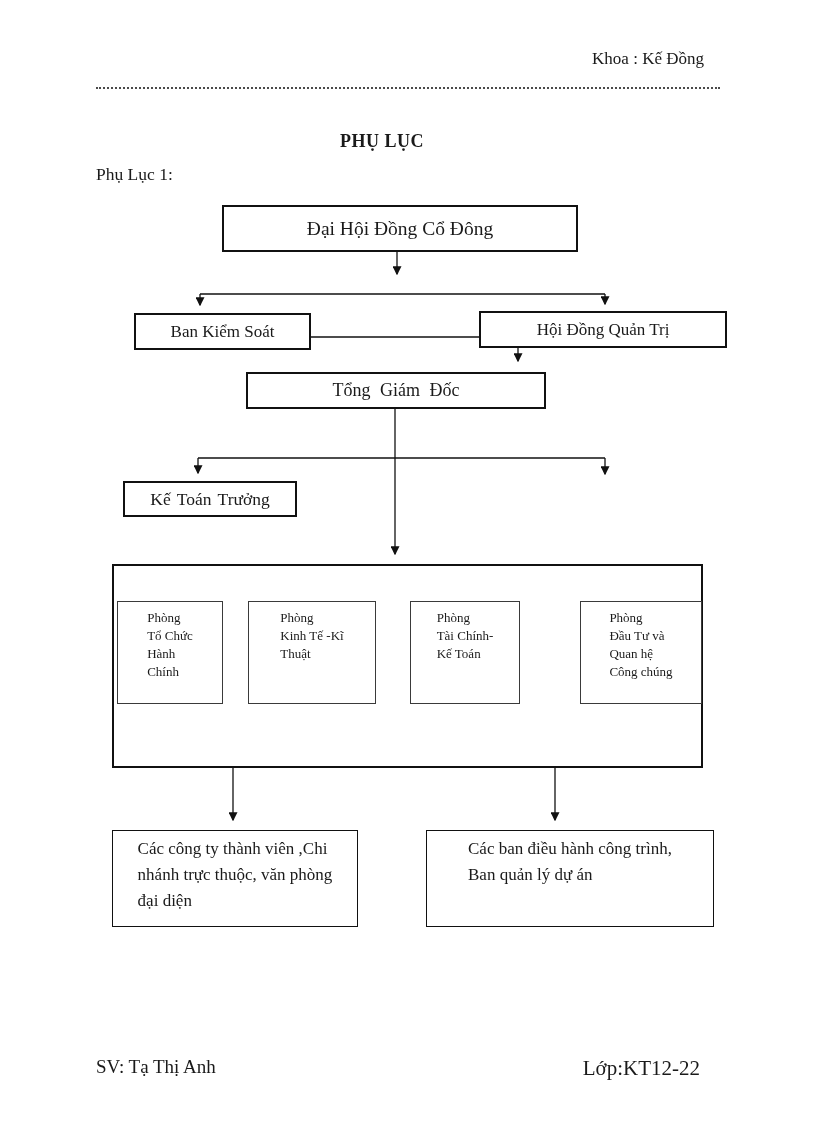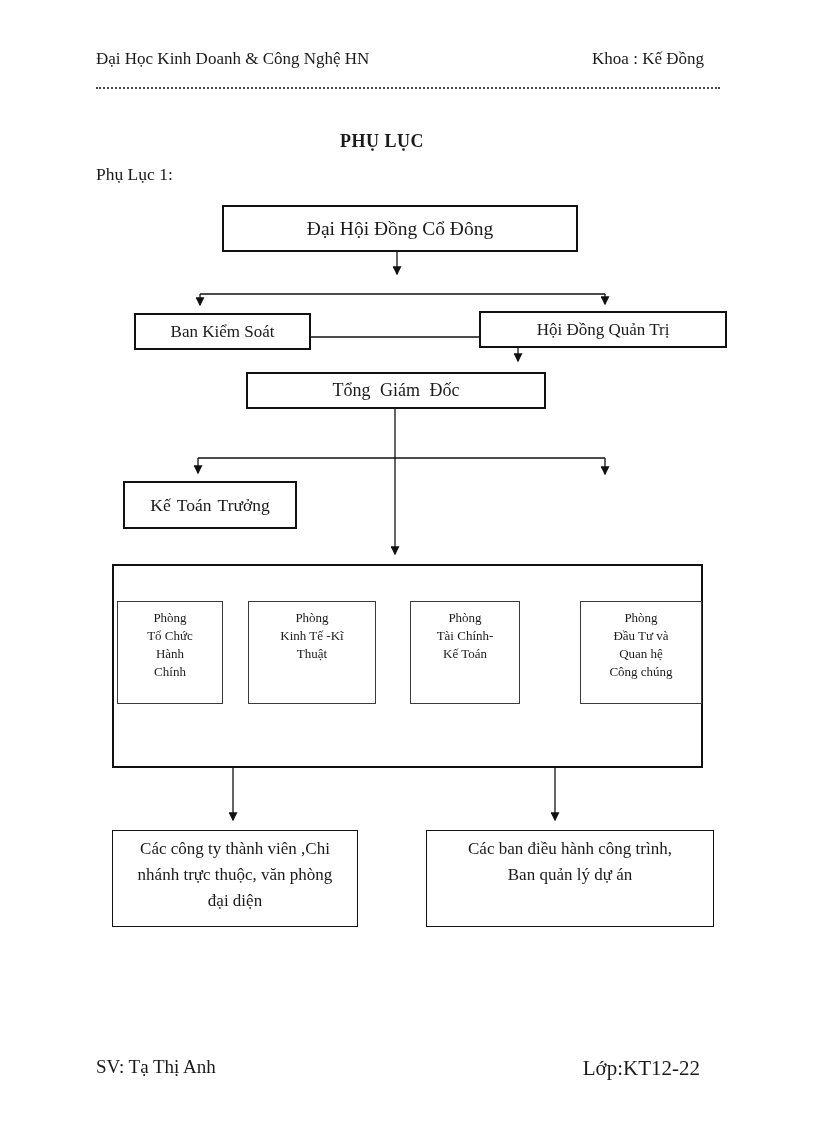--- a/index.html
+++ b/index.html
@@ -18,30 +18,30 @@
   .page-title{position:absolute;left:0;top:131px;width:764px;text-align:center;font-size:18px;font-weight:bold;letter-spacing:.5px;}
   .section-label{position:absolute;left:96px;top:164px;font-size:17.5px;font-weight:normal;}
   .ftr-left{position:absolute;left:96px;top:1056px;font-size:19px;}
   .ftr-right{position:absolute;right:116px;top:1056px;font-size:21px;}
 
   .node{
     position:absolute;
     border:2px solid #111;
     background:#fff;
     display:flex;align-items:center;justify-content:center;
-    text-align:center;
+    text-align:left;
     font-size:17px;
     box-sizing:border-box;
     white-space:pre-line;
   }
   .n-a{left:222px;top:205px;width:356px;height:47px;border-width:2.5px;font-size:19.5px;}
   .n-b{left:134px;top:313px;width:177px;height:37px;}
   .n-c{left:479px;top:311px;width:248px;height:37px;}
   .n-d{left:246px;top:372px;width:300px;height:37px;font-size:18px;word-spacing:5px;}
-  .n-e{left:123px;top:481px;width:174px;height:48px;font-size:17.5px;word-spacing:2px;}
+  .n-e{left:123px;top:481px;width:174px;height:36px;font-size:17.5px;word-spacing:2px;}
   .n-f{left:481px;top:482px;width:222px;height:34px;}
   .container-g{left:112px;top:564px;width:591px;height:204px;border-width:2px;}
   .dept{
     border-width:1px;border-color:#3a3a3a;
     align-items:flex-start;
     padding-top:7px;
     font-size:13px;line-height:18px;
     top:601px;height:103px;
   }
   .n-g1{left:117px;width:106px;}
@@ -58,21 +58,20 @@
   .n-h{left:112px;width:246px;}
   .n-i{left:426px;width:288px;}
 
   .connectors{position:absolute;left:0;top:0;width:816px;height:1123px;pointer-events:none;}
 </style>
 </head>
 <body>
 
 <div class="page">
 
-  <div class="hdr-left">Đại Học Kinh Doanh &amp; Công Nghệ HN</div>
   <div class="hdr-right">Khoa : Kế Đồng</div>
   <div class="hdr-rule"></div>
 
   <div class="page-title">PHỤ LỤC</div>
   <div class="section-label">Phụ Lục 1:</div>
 
   <svg class="connectors" viewBox="0 0 816 1123">
     <defs>
       <marker id="arw" viewBox="0 0 10 10" refX="8.5" refY="5" markerWidth="9" markerHeight="9" markerUnits="userSpaceOnUse" orient="auto">
         <path d="M0,0 L10,5 L0,10 Z" fill="#111"></path>

